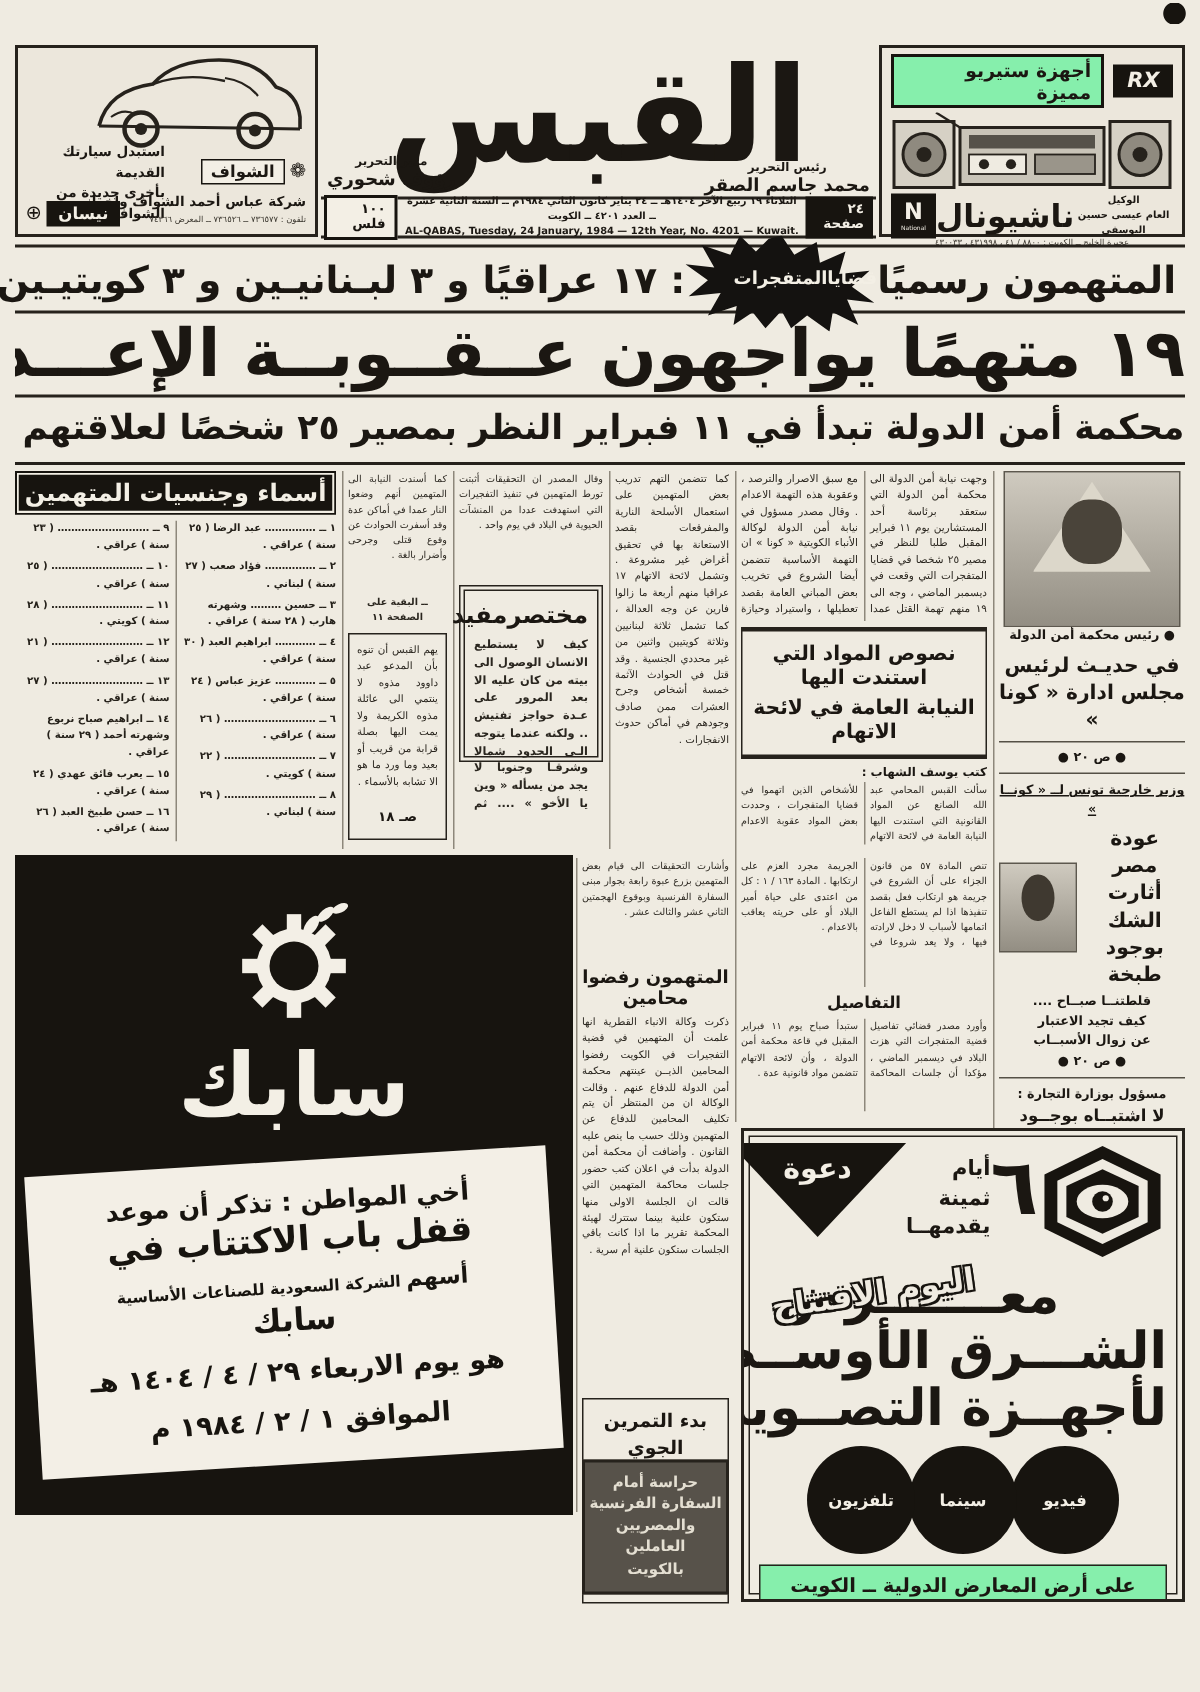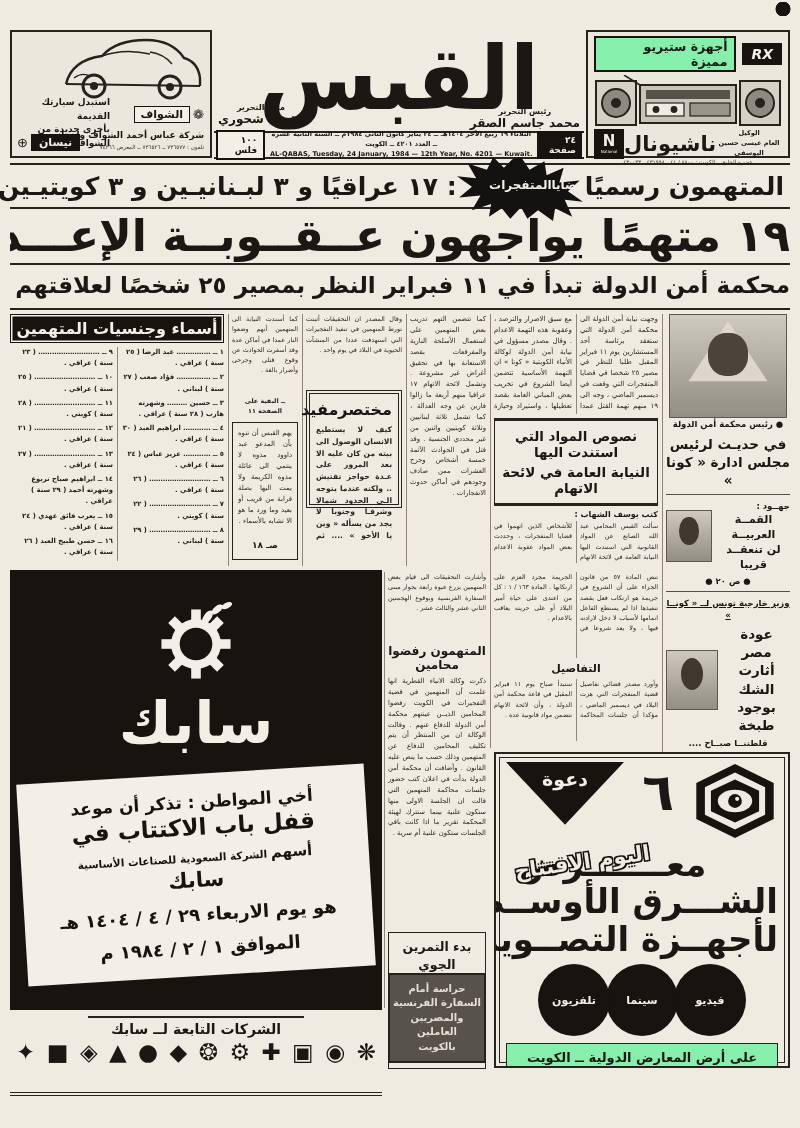--- a/index.html
+++ b/index.html
@@ -287,30 +287,20 @@
     <div class="photo" style="width:116px;height:102px;margin:0 auto;">
       <div class="ghutra"></div>
         <div class="face"></div>
     </div>
     <div class="rail-small black">● رئيس محكمة أمن الدولة</div>
     <div class="rail-big" style="margin-top:4px;">
       <span style="display:block;">في حديـث لرئيس</span>
       <span style="display:block;">مجلس ادارة « كونا »</span>
     </div>
     <hr class="rail-rule">
-    <div class="rail-row">
-      <span style="flex:1;">
-        <span class="rail-small black" style="display:block;text-align:right;">جهــود :</span>
-        <span class="rail-mid" style="display:block;">القمــة العربيــة</span>
-        <span class="rail-mid" style="display:block;">لن تنعقــد قريبا</span>
-      </span>
-      <span class="photo" style="width:44px;height:50px;flex:0 0 auto;">
-          <span class="blob"></span>
-        </span>
-    </div>
     <div class="pageref">● ص ٢٠ ●</div>
     <hr class="rail-rule">
     <div class="rail-small bold" style="text-decoration:underline;">وزير خارجية تونس لــ « كونــا »</div>
     <div class="rail-row" style="margin-top:3px;">
       <span style="flex:1;">
         <span class="rail-big" style="display:block;">عودة مصر</span>
         <span class="rail-big" style="display:block;">أثارت الشك</span>
         <span class="rail-big" style="display:block;">بوجود طبخة</span>
       </span>
       <span class="photo" style="width:50px;height:58px;flex:0 0 auto;">
@@ -358,37 +348,20 @@
       <div class="sab-l3">
         <span class="big">أسهم</span>
         <span>الشركة السعودية للصناعات الأساسية</span>
       </div>
       <div class="sab-l4">سابك</div>
       <div class="sab-l5">هو يوم الاربعاء  ٢٩ / ٤ / ١٤٠٤ هـ</div>
       <div class="sab-l5">الموافق  ١ / ٢ / ١٩٨٤ م</div>
     </div>
   </div>
 
-  <div id="logos-strip" class="abs" style="left:10px;top:1012px;width:372px;height:84px;">
-    <div id="logos-title">الشركات التابعة لــ سابك</div>
-    <div id="logos-row">
-        <span class="logo-glyph">❋</span>
-        <span class="logo-glyph">◉</span>
-        <span class="logo-glyph">▣</span>
-        <span class="logo-glyph">✚</span>
-        <span class="logo-glyph">⚙</span>
-        <span class="logo-glyph">❂</span>
-        <span class="logo-glyph">◆</span>
-        <span class="logo-glyph">●</span>
-        <span class="logo-glyph">▲</span>
-        <span class="logo-glyph">◈</span>
-        <span class="logo-glyph">■</span>
-        <span class="logo-glyph">✦</span>
-      </div>
-  </div>
 
   <div class="abs" style="left:388px;top:572px;width:98px;height:438px;">
     <div class="tinytext" style="height:66px;">وأشارت التحقيقات الى قيام بعض المتهمين بزرع عبوة رابعة بجوار مبنى السفارة الفرنسية وبوقوع الهجمتين الثاني عشر والثالث عشر .</div>
     <div class="mid-subhead">المتهمون رفضوا محامين</div>
     <div class="tinytext" style="height:248px;font-size:6.8px;">ذكرت وكالة الانباء القطرية انها علمت أن المتهمين في قضية التفجيرات في الكويت رفضوا المحامين الذيــن عينتهم محكمة أمن الدولة للدفاع عنهم . وقالت الوكالة ان من المنتظر أن يتم تكليف المحامين للدفاع عن المتهمين وذلك حسب ما ينص عليه القانون . وأضافت أن محكمة أمن الدولة بدأت في اعلان كتب حضور جلسات محاكمة المتهمين التي قالت ان الجلسة الاولى منها ستكون علنية بينما ستترك لهيئة المحكمة تقرير ما اذا كانت باقي الجلسات ستكون علنية أم سرية .</div>
     <div id="mid-box">
       <div class="mid-box-line">بدء التمرين الجوي</div>
       <div class="mid-box-line">الثالث المشترك بين</div>
       <div class="mid-box-line">الكويت والسعودية</div>
       <div class="pageref">● ص ٣ ●</div>
@@ -410,20 +383,24 @@
     <div id="expo-top">
       <svg width="86" height="78" viewBox="0 0 100 90" style="flex:0 0 auto;">
         <polygon points="50,2 95,24 95,66 50,88 5,66 5,24" fill="#17140f"></polygon>
         <polygon points="50,12 85,29 85,61 50,78 15,61 15,29" fill="#efebe1"></polygon>
         <polygon points="50,20 78,33 78,57 50,70 22,57 22,33" fill="#17140f"></polygon>
         <ellipse cx="50" cy="45" rx="20" ry="13" fill="#efebe1"></ellipse>
         <circle cx="50" cy="45" r="8" fill="#17140f"></circle>
         <circle cx="52.5" cy="42.5" r="2.4" fill="#efebe1"></circle>
       </svg>
       <span class="six">٦</span>
+      <span class="days">
+        <span>أيام ثمينة</span>
+        <span>يقدمهــا</span>
+      </span>
       <span class="tri">
         <span class="tri-shape"></span>
         <span class="tri-label">دعوة</span>
       </span>
     </div>
     <div id="expo-open" style="left:18px;top:96px;">اليوم الافتتاح</div>
     <div id="expo-title" style="margin-top:0;">
       <div class="expo-t" style="padding-right:60px;">معـــــــرض</div>
       <div class="expo-t">الشـــرق الأوســط</div>
       <div class="expo-t">لأجهــزة التصــوير</div>

